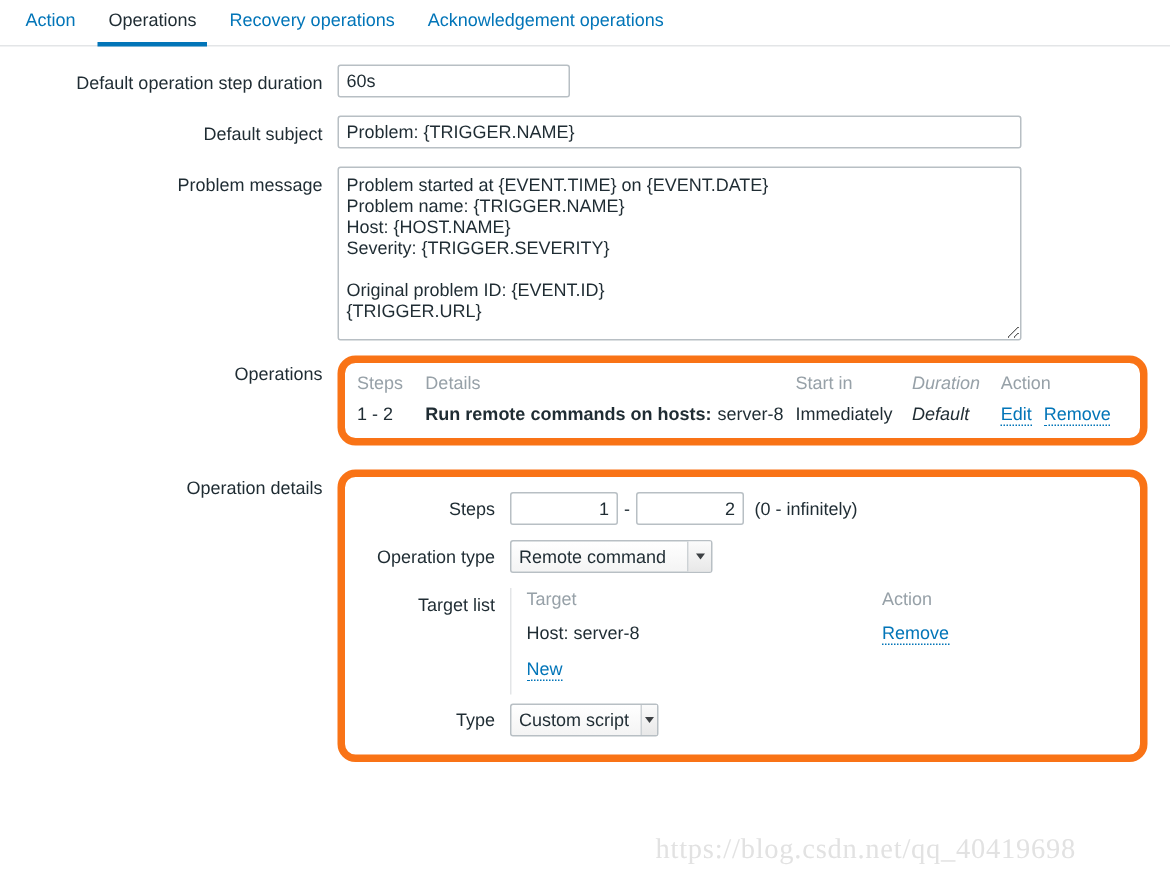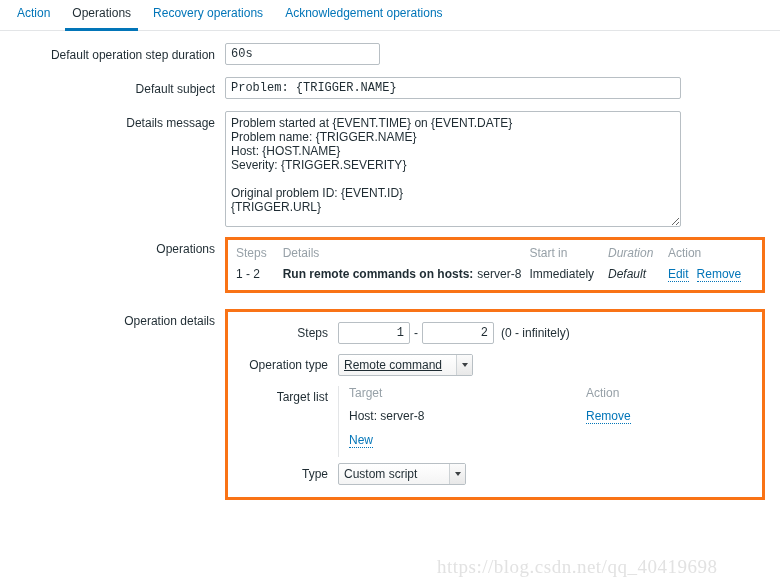--- a/index.html
+++ b/index.html
@@ -76,21 +76,21 @@
     line-height: 18px;
     padding-top: 3px;
   }
   .field {
     flex: 1;
     display: flex;
     align-items: center;
   }
 
   input[type="text"] {
-    font-family: Liberation Mono, monospace;
+    font-family: Liberation Sans, sans-serif;
     font-size: 12px;
     color: #1f2c33;
     border: 1px solid #b8bfc4;
     background: #ffffff;
     height: 22px;
     box-sizing: border-box;
     padding: 0 5px;
     border-radius: 2px;
     outline: none;
   }
@@ -168,38 +168,38 @@
     align-items: center;
     justify-content: center;
   }
   .sel .arrowbox i {
     display: block;
     width: 0; height: 0;
     border-left: 3.5px solid transparent;
     border-right: 3.5px solid transparent;
     border-top: 4px solid #3c4043;
   }
-  .sel-optype { width: 135px; text-decoration: underline; }
-  .sel-type { width: 128px; }
+  .sel-optype { width: 135px; }
+  .sel-type { width: 99px; }
 
   .hint {
     color: #1f2c33;
     font-size: 12px;
     margin-left: 7px;
     white-space: nowrap;
   }
   .dash {
     margin: 0 4px;
     color: #1f2c33;
   }
 
   
   .panel {
-    border: 3px solid #f97316;
-    border-radius: 0;
+    border: 5px solid #f97316;
+    border-radius: 12px;
     background: #ffffff;
     box-sizing: border-box;
   }
   .ops-panel {
     width: 540px;
     padding: 4px 6px 6px 6px;
   }
   table.ops {
     border-collapse: collapse;
     width: 100%;
@@ -313,21 +313,21 @@
   </div>
 
   <div class="row">
     <div class="label">Default subject</div>
     <div class="field">
       <input type="text" class="w-subject" value="Problem: {TRIGGER.NAME}" style="">
     </div>
   </div>
 
   <div class="row">
-    <div class="label top">Details message</div>
+    <div class="label top">Problem message</div>
     <div class="field">
       <textarea style="">Problem started at {EVENT.TIME} on {EVENT.DATE}
 Problem name: {TRIGGER.NAME}
 Host: {HOST.NAME}
 Severity: {TRIGGER.SEVERITY}
 
 Original problem ID: {EVENT.ID}
 {TRIGGER.URL}</textarea>
     </div>
   </div>

